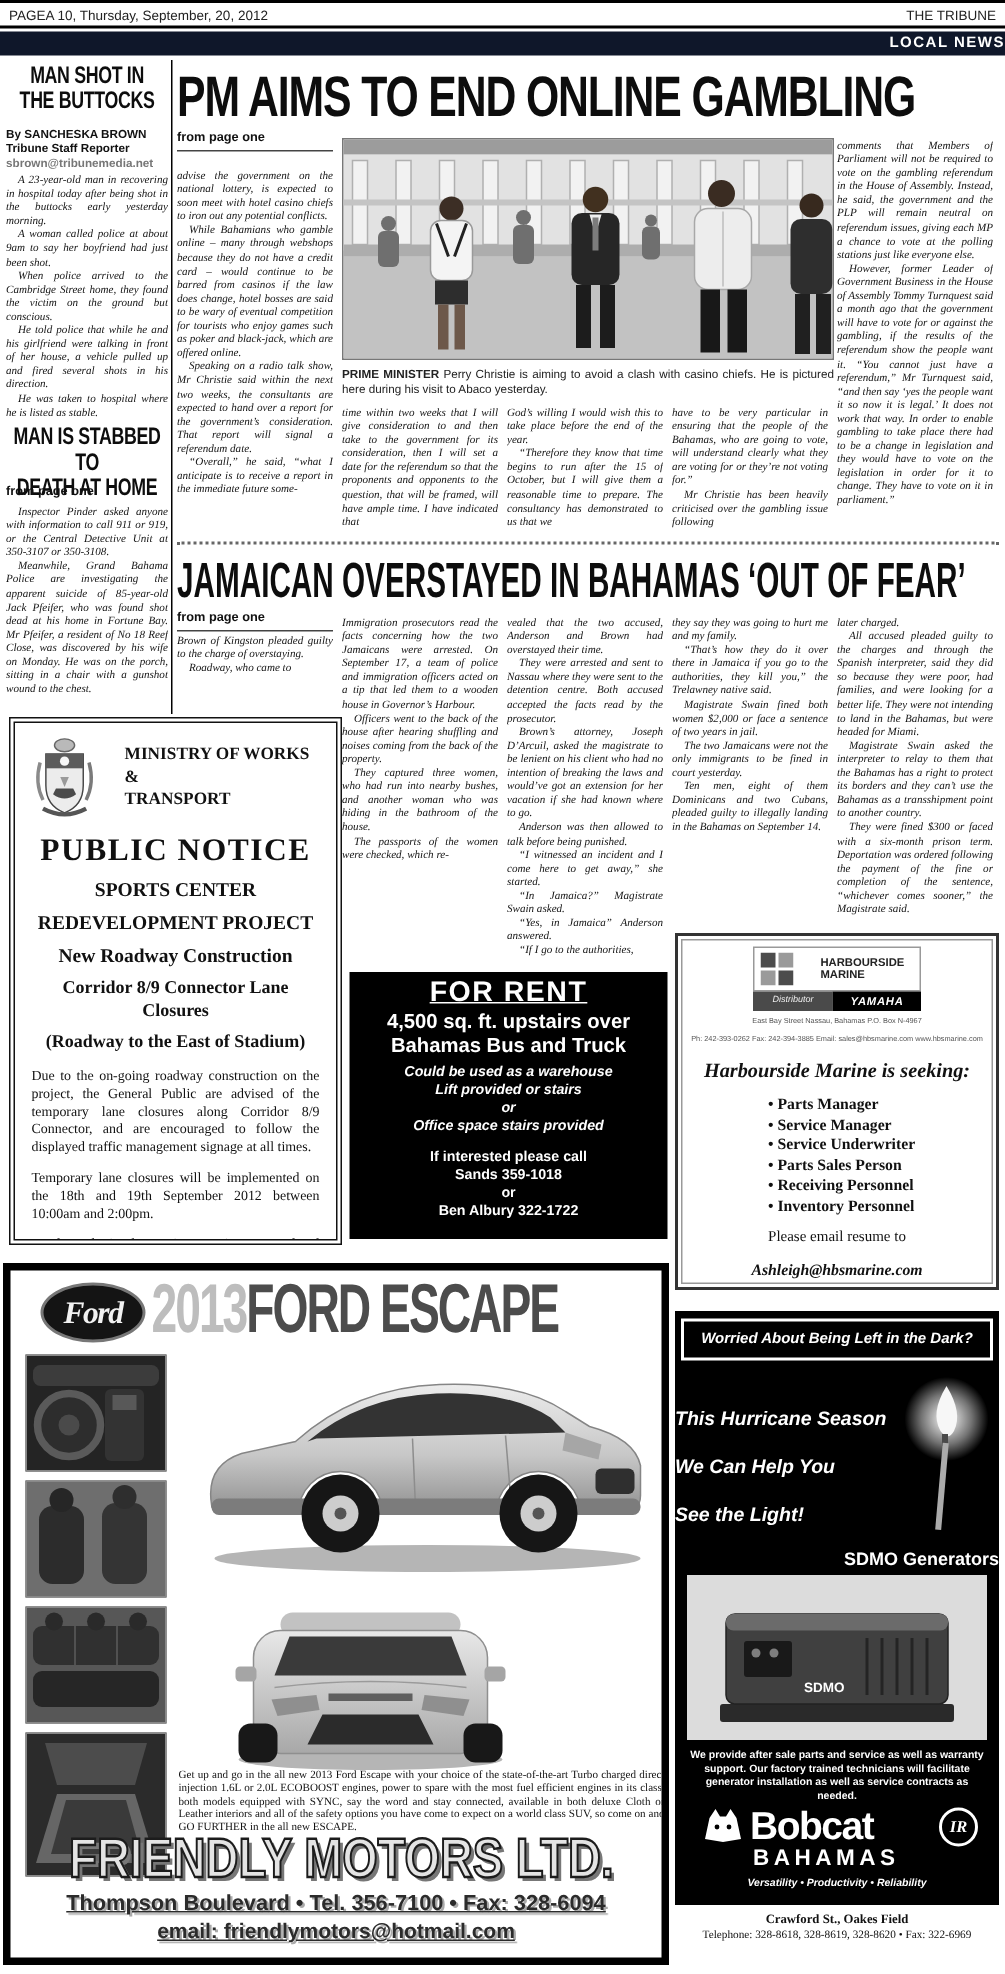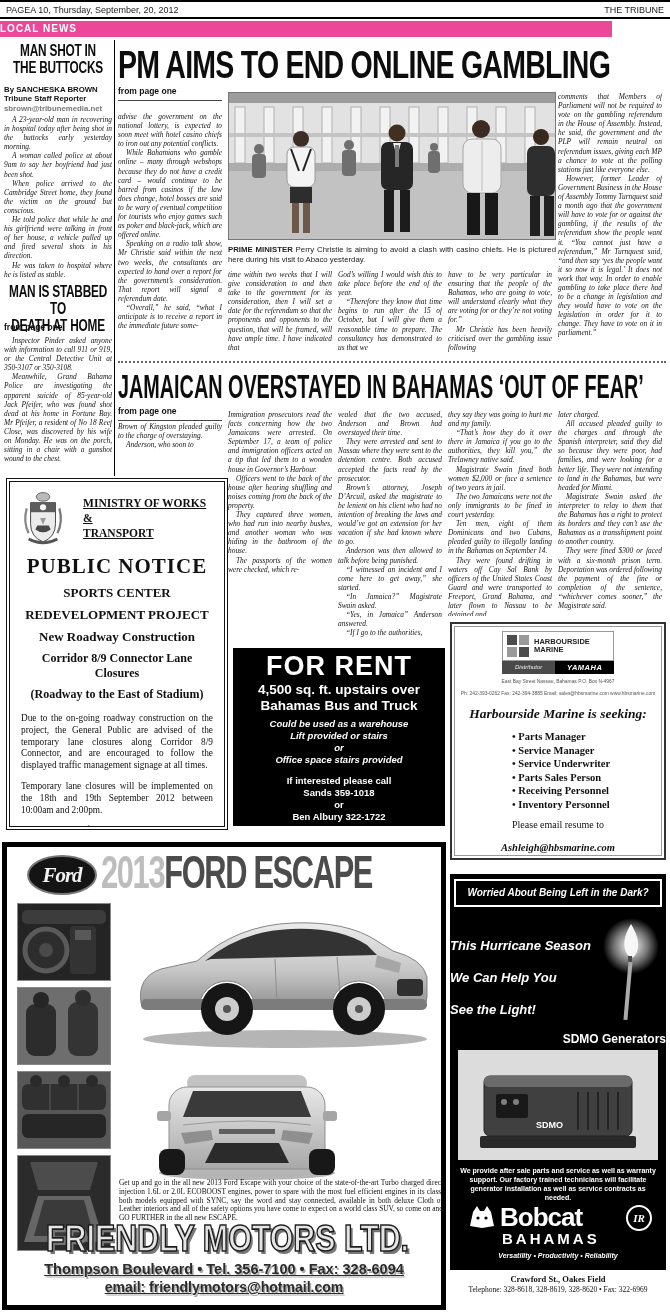--- a/index.html
+++ b/index.html
@@ -6,21 +6,21 @@
   html,body { background:#9a9a9a; }
   .page { position:relative; width:670px; height:1316px; margin:0 auto; background:#fff;
           overflow:hidden; color:#111; font-family:"Liberation Serif", serif; }
   .abs { position:absolute; }
 
   
   #topline { left:0; top:0; width:670px; height:2px; background:#000; }
   #folio { left:0; top:3px; width:670px; height:13px; display:flex; justify-content:space-between;
            padding:0 6px; font:9px "Liberation Sans", sans-serif; color:#222; align-items:center; }
   #foliorule { left:0; top:17px; width:670px; height:2px; background:#000; }
-  #banner { left:0; top:21px; width:612px; height:16px; background:#ec4899; color:#fff; text-align:left;
+  #banner { left:0; top:21px; width:670px; height:16px; background:#0f172a; color:#fff; text-align:right;
             font:bold 10px/16px "Liberation Sans", sans-serif; letter-spacing:1px; }
 
   
   .news { font-size:7.4px; line-height:9.1px; text-align:justify; overflow:hidden; color:#141414;font-style:italic; }
   .news p { margin:0; text-indent:8px; }
   .news.cont p:first-child { text-indent:0; }
   .frompage { font:bold 8.5px/10px "Liberation Sans", sans-serif; color:#111; }
   .frompage.ruled { border-bottom:1px solid #444; padding-bottom:4px; }
 
   
@@ -59,42 +59,42 @@
   #from-jam { left:118px; top:406px; width:104px; }
   #jam-c1 { left:118px; top:422px; width:104px; height:44px; }
   #jam-c2 { left:228px; top:410px; width:104px; height:228px; }
   #jam-c3 { left:338px; top:410px; width:104px; height:232px; }
   #jam-c4 { left:448px; top:410px; width:104px; height:206px; }
   #jam-c5 { left:558px; top:410px; width:104px; height:202px; }
 
   
   #ad-ministry { left:6px; top:478px; width:222px; height:352px; border:4px double #111;
                  padding:6px 11px; overflow:hidden; background:#fff; }
-  #min-head { display:flex; gap:18px;text-decoration:underline; }
+  #min-head { display:flex; gap:18px; }
   #min-org { font:bold 11.5px/15px "Liberation Serif", serif; padding-top:8px; }
   #min-title { text-align:center; font:bold 21px "Liberation Serif", serif; letter-spacing:1px; margin-top:8px; }
   .min-sub { text-align:center; font-weight:bold; margin-top:6px; }
   .ms13 { font-size:13px; } .ms11 { font-size:12px; }
   #min-paras { margin-top:11px; font-size:9.3px; line-height:11.8px; text-align:justify; }
   #min-paras p { margin:0 0 9px 0; }
 
   
   #ad-rent { left:233px; top:648px; width:212px; height:178px; background:#000; color:#fff;
              text-align:center; font-family:"Liberation Sans", sans-serif; padding-top:3px; overflow:hidden; }
-  #rent-title { font-size:27px; font-weight:900; letter-spacing:1px; }
+  #rent-title { font-size:19px; font-weight:900; letter-spacing:1px;text-decoration:underline; }
   .rent-big { font-size:13.5px; font-weight:bold; line-height:15.5px; }
   #rent-italic { margin-top:5px; font:bold italic 9.5px/12px "Liberation Sans", sans-serif; }
   #rent-italic p, #rent-call p { margin:0; text-indent:0; }
   #rent-call { margin-top:9px; font:bold 9.5px/12px "Liberation Sans", sans-serif; }
 
   
   #ad-harb { left:450px; top:622px; width:216px; height:238px; background:#fff; border:2px solid #333;
              box-shadow:inset 0 0 0 2px #fff, inset 0 0 0 3px #999; text-align:center; overflow:hidden; }
   #harb-logo { width:112px; margin:7px auto 0; border:1px solid #999; padding:3px 4px;
-               display:flex; align-items:center; gap:5px; background:#fff; }
+               display:flex; align-items:center; gap:18px; background:#fff; }
   #harb-logo .names { text-align:left; font:bold 7.5px/8.5px "Liberation Sans", sans-serif; color:#222; }
   #harb-bar { width:112px; margin:0 auto; height:13px; display:flex; }
   #harb-bar .cell1 { flex:1; background:#4a4a4a; color:#eee; font:italic 6px/13px "Liberation Sans", sans-serif; }
   #harb-bar .cell2 { flex:1.1; background:#000; color:#fff; font:bold italic 7.5px/13px "Liberation Sans", sans-serif; letter-spacing:0.5px; }
   .harb-addr { margin-top:5px; font:4.9px/6.5px "Liberation Sans", sans-serif; color:#555; }
   #harb-seek { margin-top:9px; font:bold italic 13.5px "Liberation Serif", serif; }
   #harb-list { margin:8px 0 0 60px; text-align:left; font:bold 10.5px/13.5px "Liberation Serif", serif; }
   #harb-list p { margin:0; text-indent:0; }
   #harb-list p::before { content:"•  "; }
   #harb-resume { margin-top:8px; font:10px/12px "Liberation Serif", serif; }
@@ -289,21 +289,21 @@
       <p>comments that Members of Parliament will not be required to vote on the gambling referendum in the House of Assembly. Instead, he said, the government and the PLP will remain neutral on referendum issues, giving each MP a chance to vote at the polling stations just like everyone else.</p>
       <p>However, former Leader of Government Business in the House of Assembly Tommy Turnquest said a month ago that the government will have to vote for or against the gambling, if the results of the referendum show the people want it. “You cannot just have a referendum,” Mr Turnquest said, “and then say ‘yes the people want it so now it is legal.’ It does not work that way. In order to enable gambling to take place there had to be a change in legislation and they would have to vote on the legislation in order for it to change. They have to vote on it in parliament.”</p>
     </div>
 
   <div class="abs" id="artrule"></div>
 
   <div class="abs hl-big" id="hl-jam">JAMAICAN OVERSTAYED IN BAHAMAS ‘OUT OF FEAR’</div>
   <div class="abs frompage ruled" id="from-jam">from page one</div>
   <div class="abs news cont" id="jam-c1">
       <p>Brown of Kingston pleaded guilty to the charge of overstaying.</p>
-      <p>Anderson, who soon to</p>
+      <p>Roadway, who came to</p>
     </div>
   <div class="abs news cont" id="jam-c2">
       <p>Immigration prosecutors read the facts concerning how the two Jamaicans were arrested. On September 17, a team of police and immigration officers acted on a tip that led them to a wooden house in Governor’s Harbour.</p>
       <p>Officers went to the back of the house after hearing shuffling and noises coming from the back of the property.</p>
       <p>They captured three women, who had run into nearby bushes, and another woman who was hiding in the bathroom of the house.</p>
       <p>The passports of the women were checked, which re-</p>
     </div>
   <div class="abs news cont" id="jam-c3">
       <p>vealed that the two accused, Anderson and Brown had overstayed their time.</p>
       <p>They were arrested and sent to Nassau where they were sent to the detention centre. Both accused accepted the facts read by the prosecutor.</p>
@@ -313,21 +313,20 @@
       <p>“In Jamaica?” Magistrate Swain asked.</p>
       <p>“Yes, in Jamaica” Anderson answered.</p>
       <p>“If I go to the authorities,</p>
     </div>
   <div class="abs news cont" id="jam-c4">
       <p>they say they was going to hurt me and my family.</p>
       <p>“That’s how they do it over there in Jamaica if you go to the authorities, they kill you,” the Trelawney native said.</p>
       <p>Magistrate Swain fined both women $2,000 or face a sentence of two years in jail.</p>
       <p>The two Jamaicans were not the only immigrants to be fined in court yesterday.</p>
       <p>Ten men, eight of them Dominicans and two Cubans, pleaded guilty to illegally landing in the Bahamas on September 14.</p>
-      <p>They were found drifting in waters off Cay Sal Bank by officers of the United States Coast Guard and were transported to Freeport, Grand Bahama, and later flown to Nassau to be detained and</p>
     </div>
   <div class="abs news cont" id="jam-c5">
       <p>later charged.</p>
       <p>All accused pleaded guilty to the charges and through the Spanish interpreter, said they did so because they were poor, had families, and were looking for a better life. They were not intending to land in the Bahamas, but were headed for Miami.</p>
       <p>Magistrate Swain asked the interpreter to relay to them that the Bahamas has a right to protect its borders and they can’t use the Bahamas as a transshipment point to another country.</p>
       <p>They were fined $300 or faced with a six-month prison term. Deportation was ordered following the payment of the fine or completion of the sentence, “whichever comes sooner,” the Magistrate said.</p>
     </div>
 
   <div class="abs" id="ad-ministry">
     <div id="min-head">

